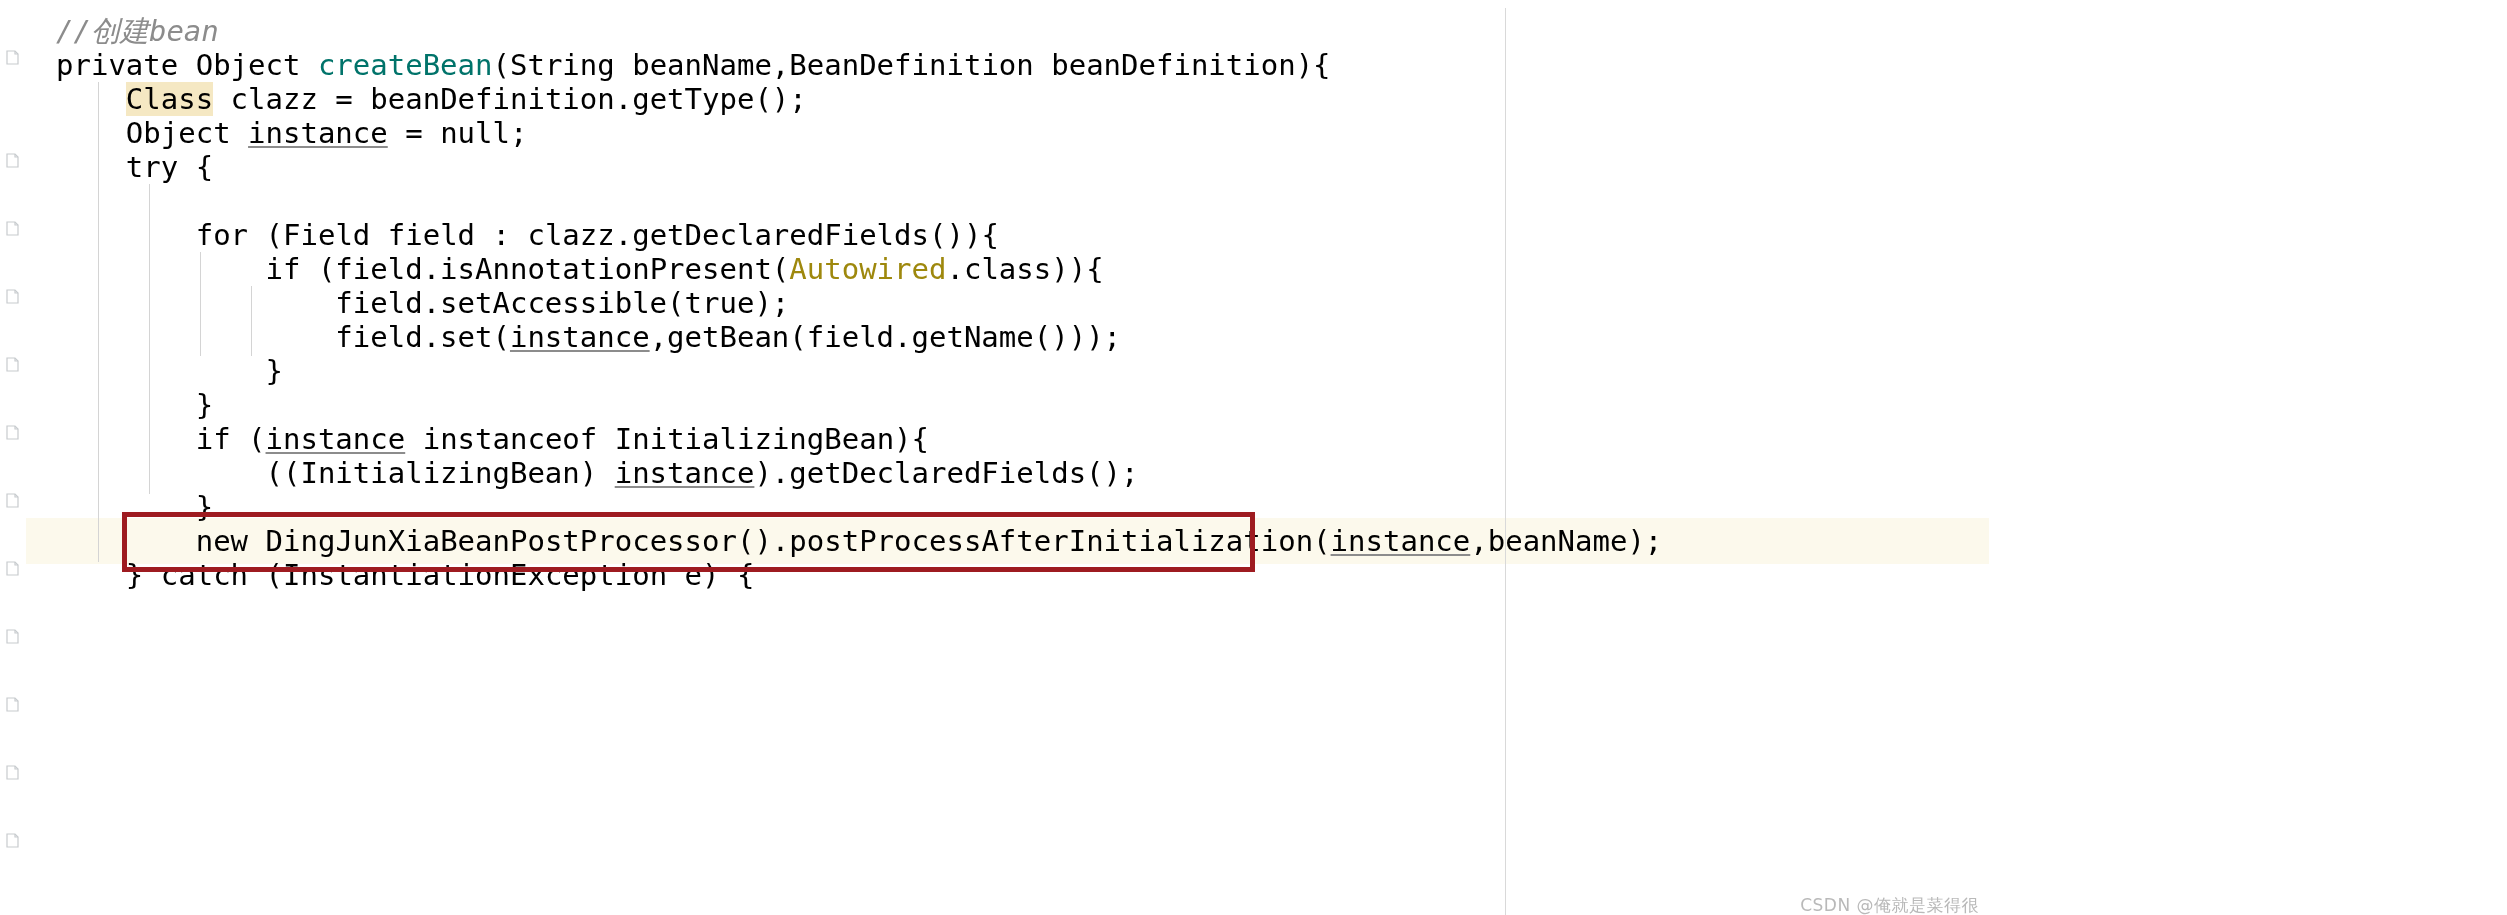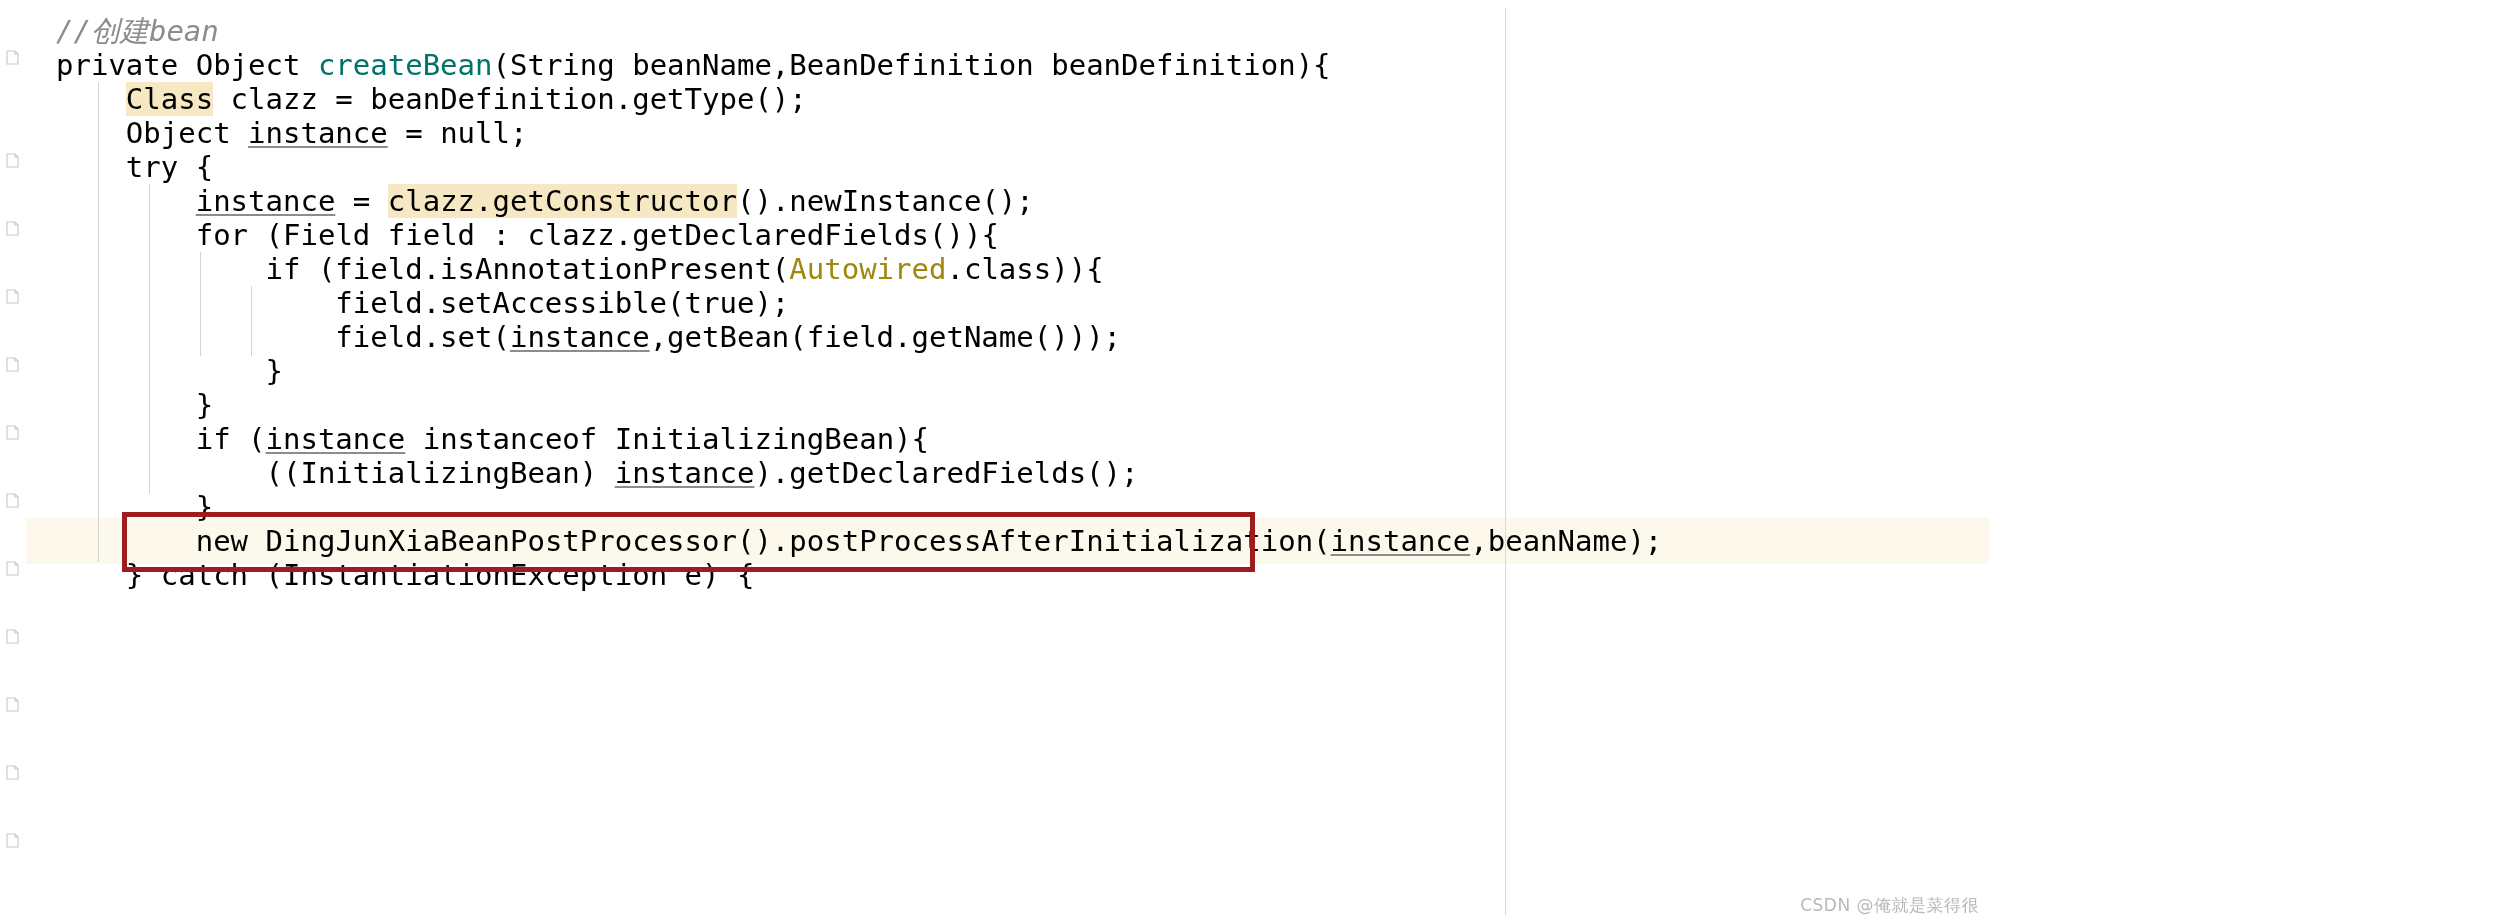--- a/index.html
+++ b/index.html
@@ -137,21 +137,20 @@
       <div class="indent-guide" style="left: 200px; top: 244px; height: 104px;"></div>
       <div class="indent-guide" style="left: 251px; top: 278px; height: 70px;"></div>
     </div>
 
   <div class="code-surface" id="code-surface">
       <div class="line" style="top: 6px; left: 56px;"><span class="cmt">//创建bean</span></div>
       <div class="line" style="top: 40px; left: 56px;"><span class="kw">private</span><span> Object </span><span class="mth">createBean</span><span>(String beanName,BeanDefinition beanDefinition){</span></div>
       <div class="line" style="top: 74px; left: 56px;"><span>    </span><span class="hl">Class</span><span> clazz = beanDefinition.getType();</span></div>
       <div class="line" style="top: 108px; left: 56px;"><span>    Object </span><span class="fld">instance</span><span> = </span><span class="kw">null</span><span>;</span></div>
       <div class="line" style="top: 142px; left: 56px;"><span>    </span><span class="kw">try</span><span> {</span></div>
-      <div class="line" style="top: 176px; left: 56px;"><span>        </span><span class="fld">instance</span><span> = </span><span class="hl">clazz.getConstructor</span><span>().newInstance();</span></div>
       <div class="line" style="top: 210px; left: 56px;"><span>        </span><span class="kw">for</span><span> (Field field : clazz.getDeclaredFields()){</span></div>
       <div class="line" style="top: 244px; left: 56px;"><span>            </span><span class="kw">if</span><span> (field.isAnnotationPresent(</span><span class="ann">Autowired</span><span>.</span><span class="kw">class</span><span>)){</span></div>
       <div class="line" style="top: 312px; left: 56px;"><span>                field.set(</span><span class="fld">instance</span><span>,getBean(field.getName()));</span></div>
       <div class="line" style="top: 278px; left: 56px;"><span>                field.setAccessible(</span><span class="kw">true</span><span>);</span></div>
       <div class="line" style="top: 346px; left: 56px;"><span>            }</span></div>
       <div class="line" style="top: 380px; left: 56px;"><span>        }</span></div>
       <div class="line" style="top: 414px; left: 56px;"><span>        </span><span class="kw">if</span><span> (</span><span class="fld">instance</span><span> </span><span class="kw">instanceof</span><span> InitializingBean){</span></div>
       <div class="line" style="top: 448px; left: 56px;"><span>            ((InitializingBean) </span><span class="fld">instance</span><span>).getDeclaredFields();</span></div>
       <div class="line" style="top: 482px; left: 56px;"><span>        }</span></div>
       <div class="line" style="top: 516px; left: 56px;"><span>        </span><span class="kw">new</span><span> DingJunXiaBeanPostProcessor().postProcessAfterInitialization(</span><span class="fld">instance</span><span>,beanName);</span></div>

